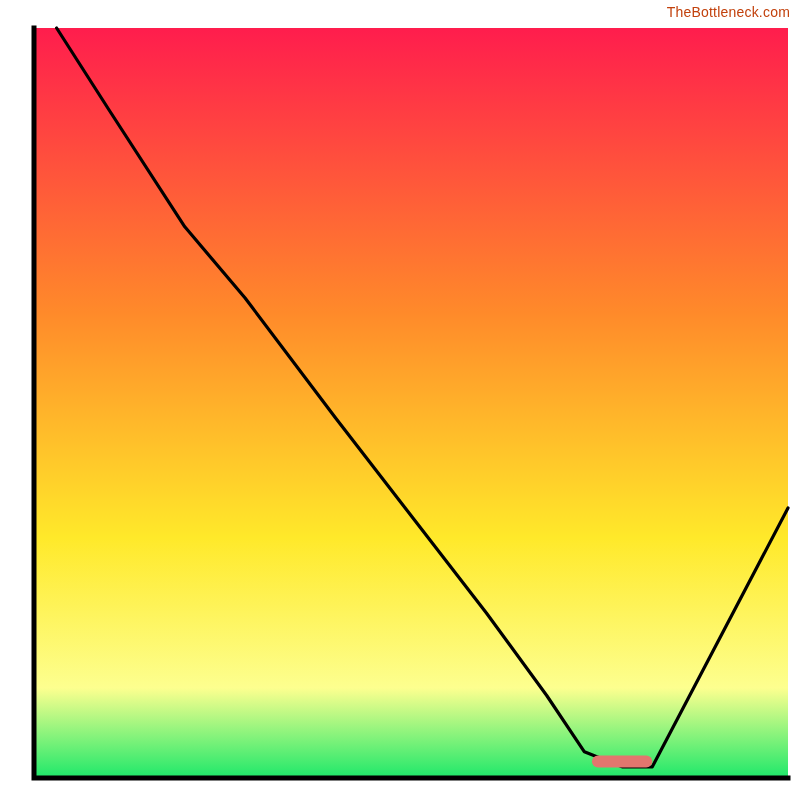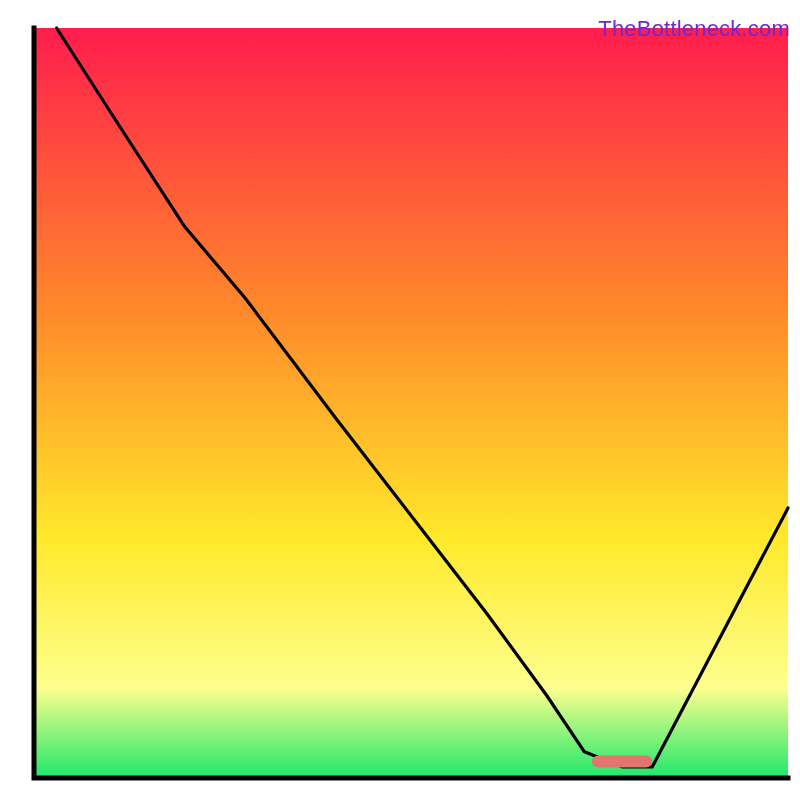--- a/index.html
+++ b/index.html
@@ -10,25 +10,25 @@
     background: #ffffff;
     overflow: hidden;
   }
   .chart-container {
     position: relative;
     width: 800px;
     height: 800px;
   }
   .watermark {
     position: absolute;
-    top: 16px;
+    top: 4px;
     right: 10px;
     font-family: Arial, Helvetica, sans-serif;
-    font-size: 22px;
-    color: #6d28d9;
+    font-size: 14px;
+    color: #c2410c;
     letter-spacing: 0.2px;
     z-index: 10;
   }
   svg.plot {
     position: absolute;
     top: 0;
     left: 0;
   }
 </style>
 </head>

